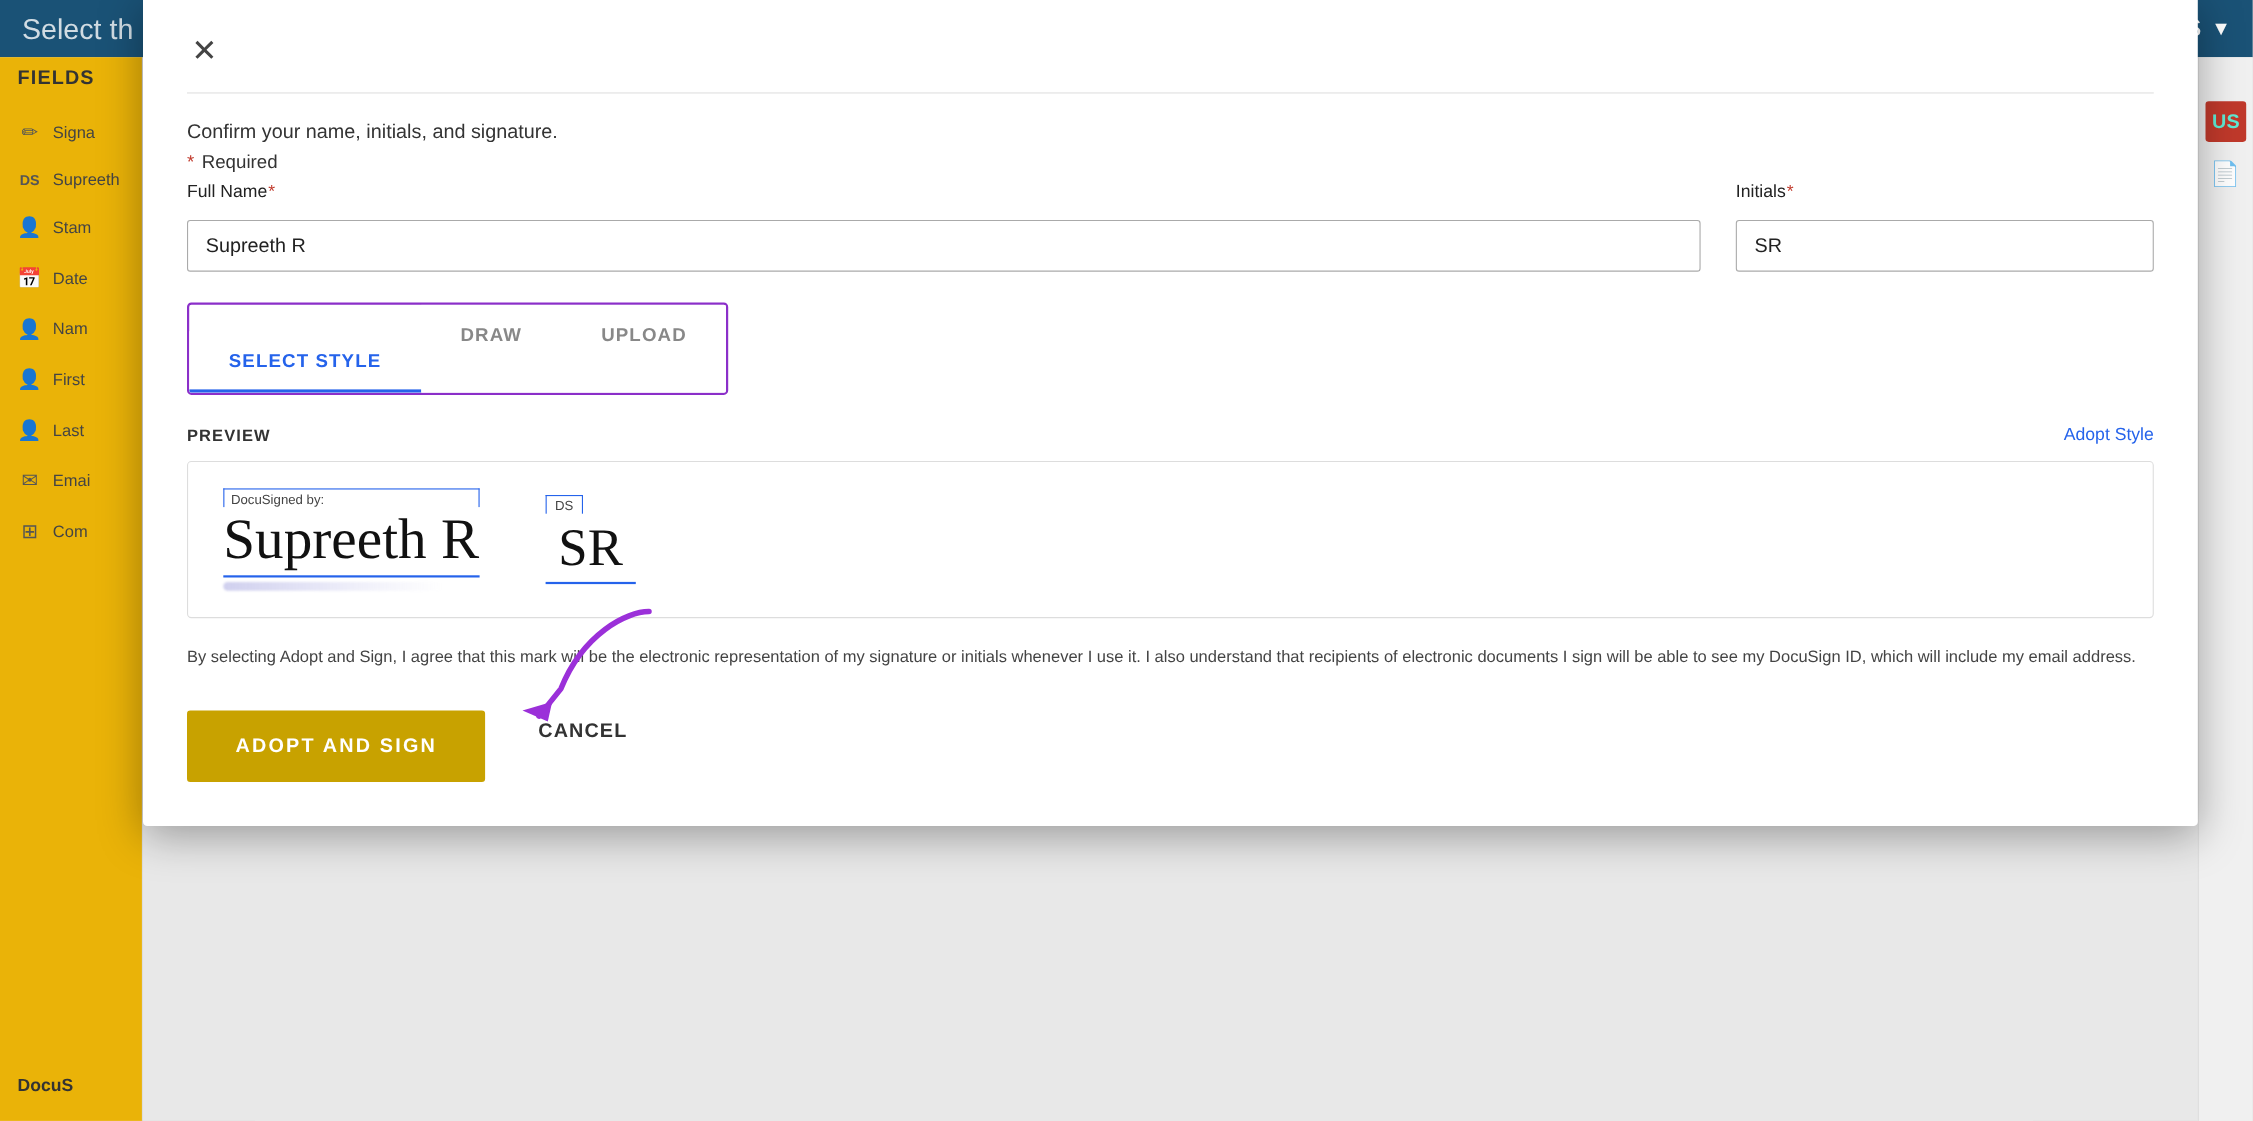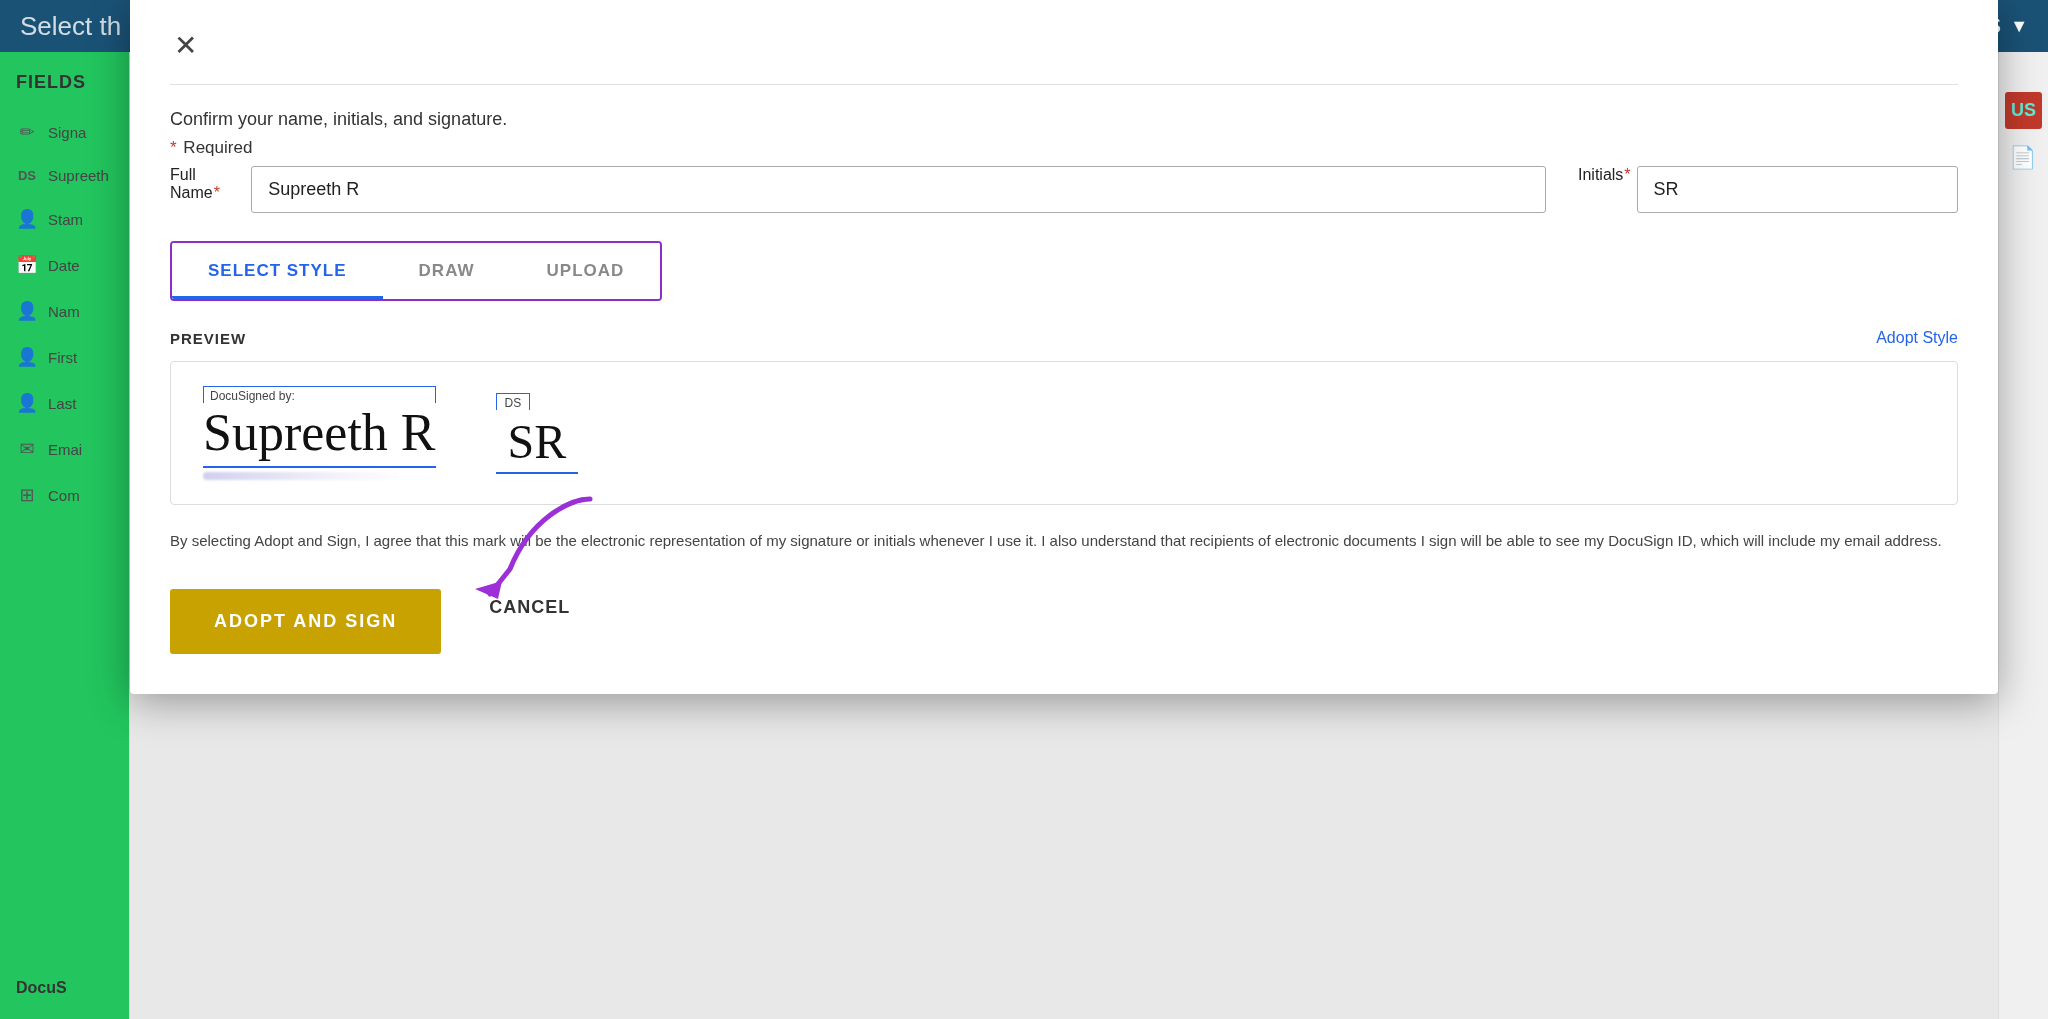--- a/index.html
+++ b/index.html
@@ -59,23 +59,23 @@
       font-size: 18px;
     }
 
     
     .sidebar {
       position: absolute;
       top: 52px;
       left: 0;
       width: 130px;
       bottom: 0;
-      background: #22c55e;
+      background: #eab308;
       border-right: 1px solid #ddd;
-      padding-top: 20px;
+      padding-top: 8px;
     }
 
     .sidebar-title {
       font-size: 18px;
       font-weight: 700;
       color: #333;
       padding: 0 16px 16px;
       letter-spacing: 1px;
     }
 
@@ -201,22 +201,22 @@
     
     .form-row {
       display: flex;
       gap: 32px;
       margin-bottom: 28px;
       align-items: flex-end;
     }
 
     .form-group {
       display: flex;
-      flex-direction: row;
-      gap: 6px;
+      flex-direction: column;
+      gap: 16px;
     }
 
     .form-group-full {
       flex: 1;
     }
 
     .form-group-initials {
       width: 380px;
     }
 
@@ -256,20 +256,21 @@
       font-weight: 600;
       letter-spacing: 1px;
       cursor: pointer;
       color: #888;
       position: relative;
       background: #fff;
     }
 
     .tab-item.active {
       color: #2563eb;
+      margin-top: 24px;
     }
 
     .tab-item.active::after {
       content: '';
       position: absolute;
       bottom: 0;
       left: 0;
       right: 0;
       height: 3px;
       background: #2563eb;

